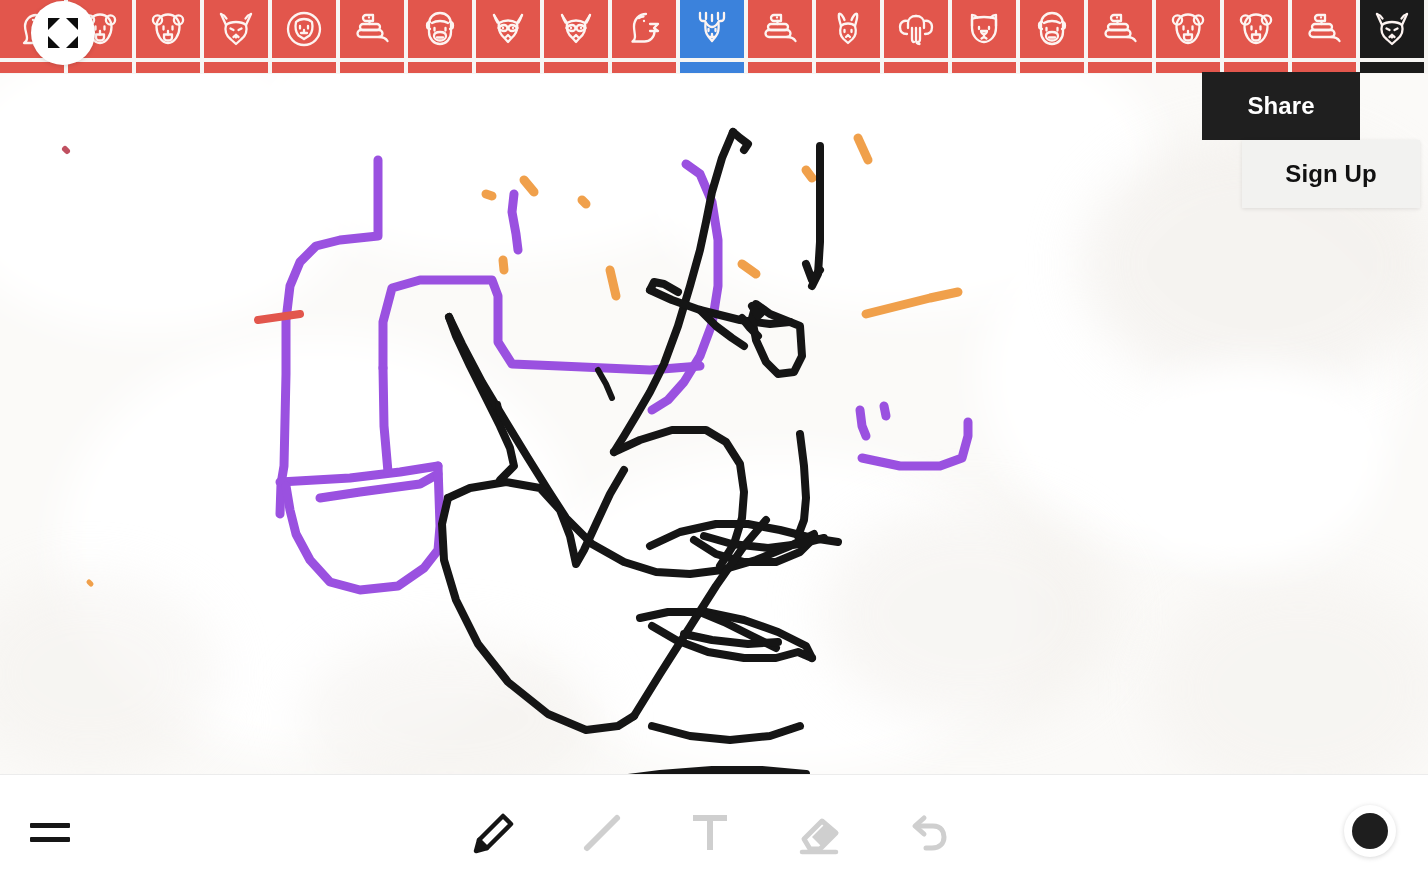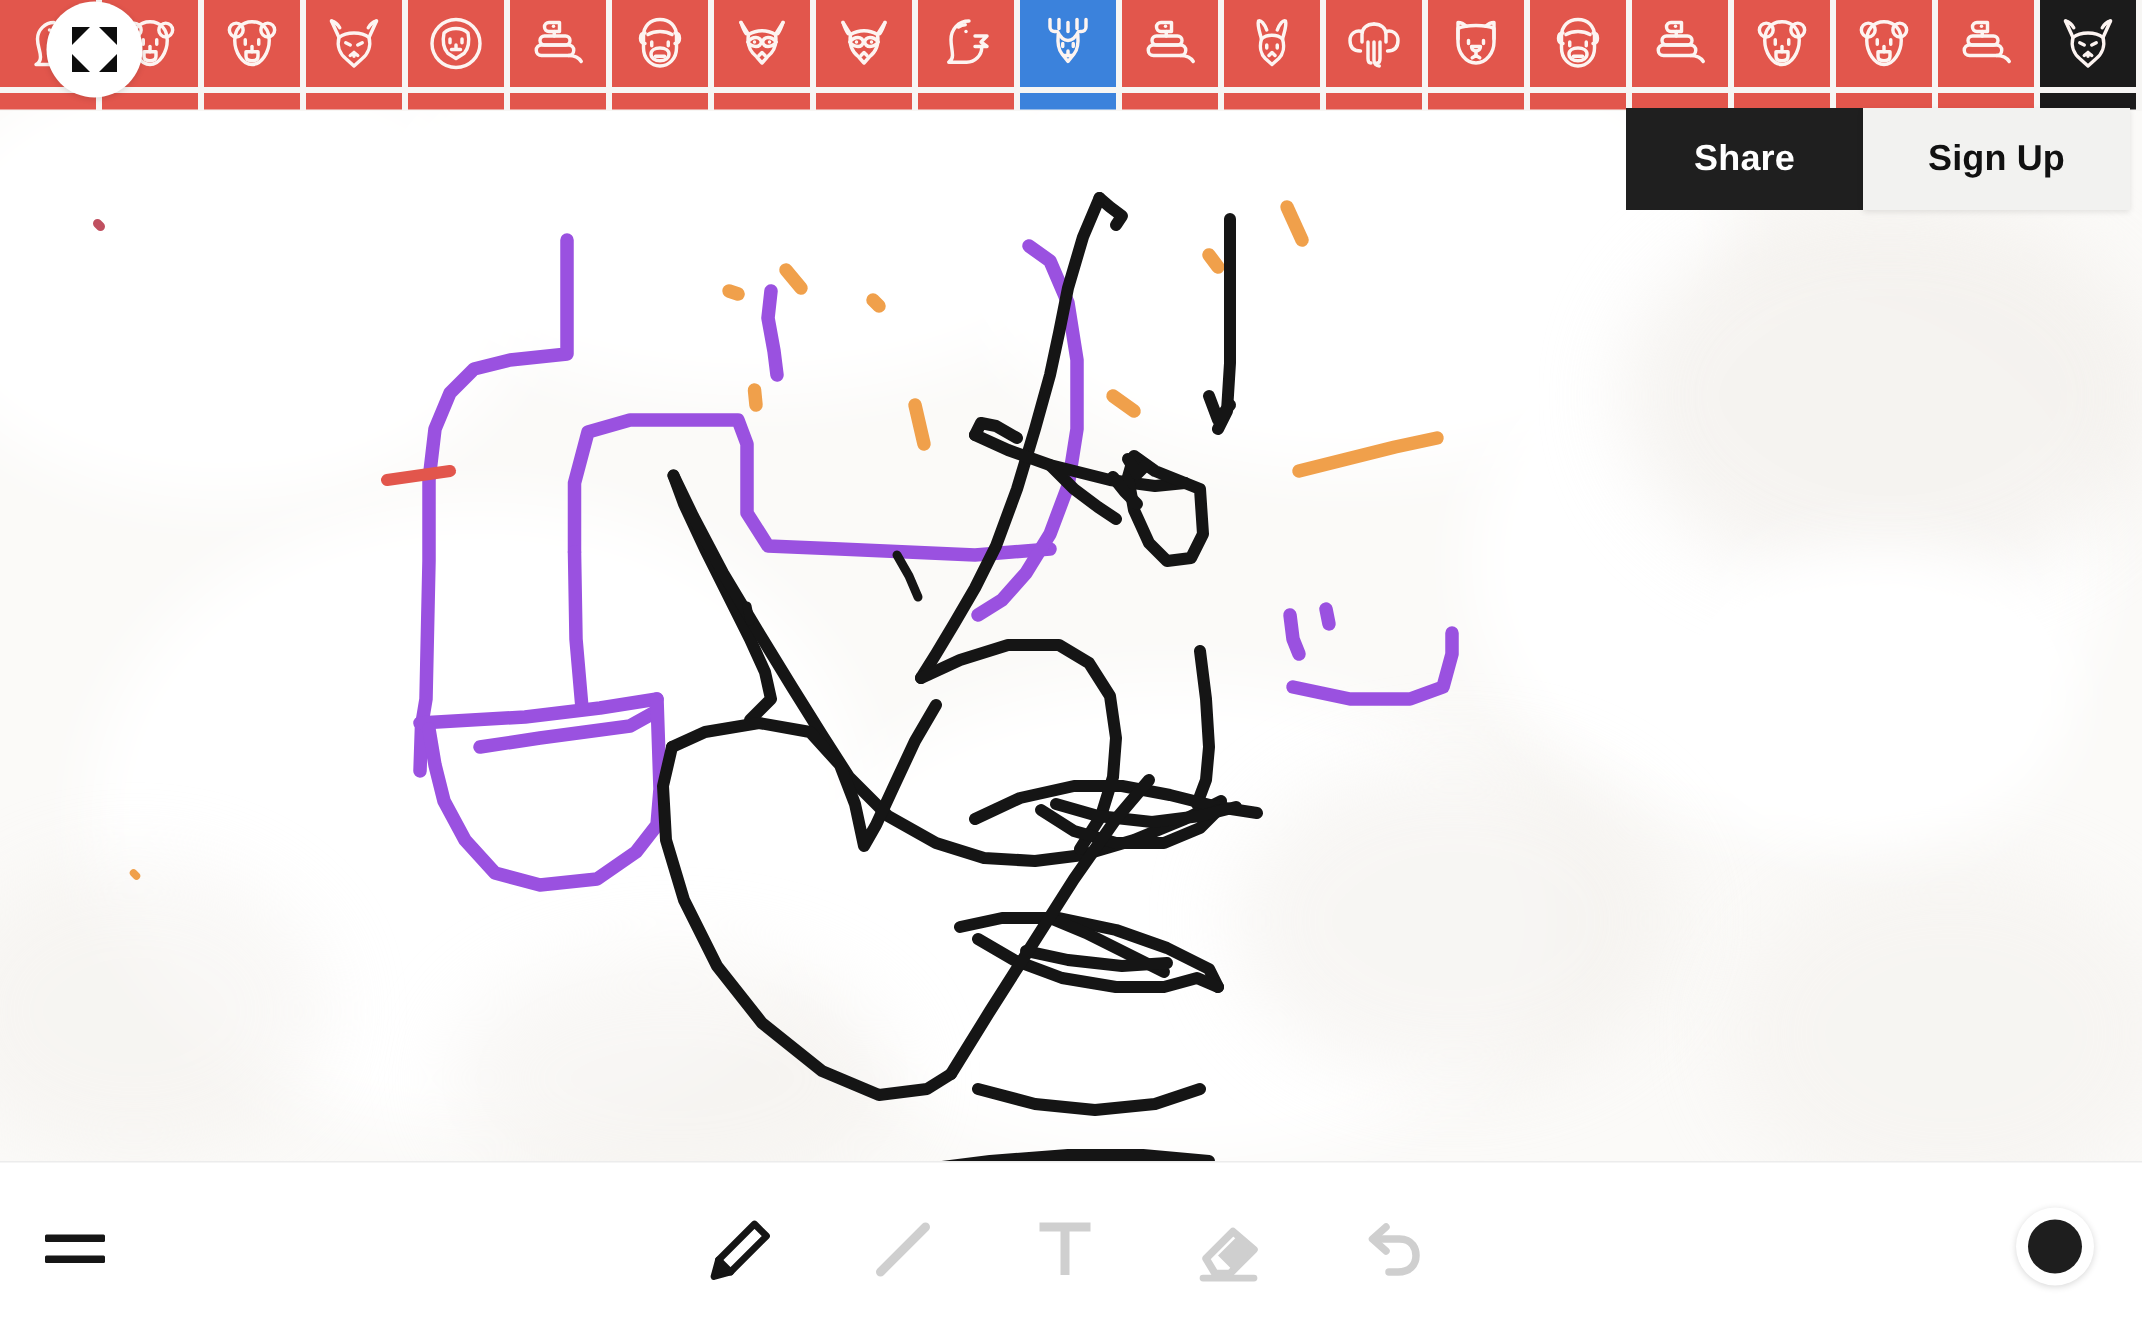--- a/index.html
+++ b/index.html
@@ -46,31 +46,32 @@
   
   #expandbtn{
     position:absolute;left:31px;top:1px;width:64px;height:64px;border-radius:50%;
     background:#ffffff;
     box-shadow:0 1px 4px rgba(0,0,0,.13);
     display:flex;align-items:center;justify-content:center;
     z-index:9;
   }
 
   
-  #acctbar{position:absolute;right:8px;top:72px;display:flex;z-index:8;}
+  #acctbar{position:absolute;right:8px;top:72px;display:flex;z-index:8;flex-direction:column;}
   #sharebtn{
     width:158px;height:68px;background:#1f1f1f;color:#ffffff;
     display:flex;align-items:center;justify-content:center;
     font-size:24px;font-weight:bold;letter-spacing:.1px;
   }
   #signupbtn{
     width:178px;height:68px;background:#f2f2f0;color:#111111;
     display:flex;align-items:center;justify-content:center;
     font-size:24px;font-weight:bold;letter-spacing:.1px;
     box-shadow:0 1px 4px rgba(0,0,0,.10);
+    margin-left:40px;
   }
 
   
   #canvaswrap{
     position:absolute;left:0;top:74px;width:1428px;height:700px;
     background:#fbfaf8;
     overflow:hidden;
   }
   #paper{position:absolute;inset:0;}
   #paper .blotch{position:absolute;border-radius:50%;background:#ffffff;filter:blur(22px);}

